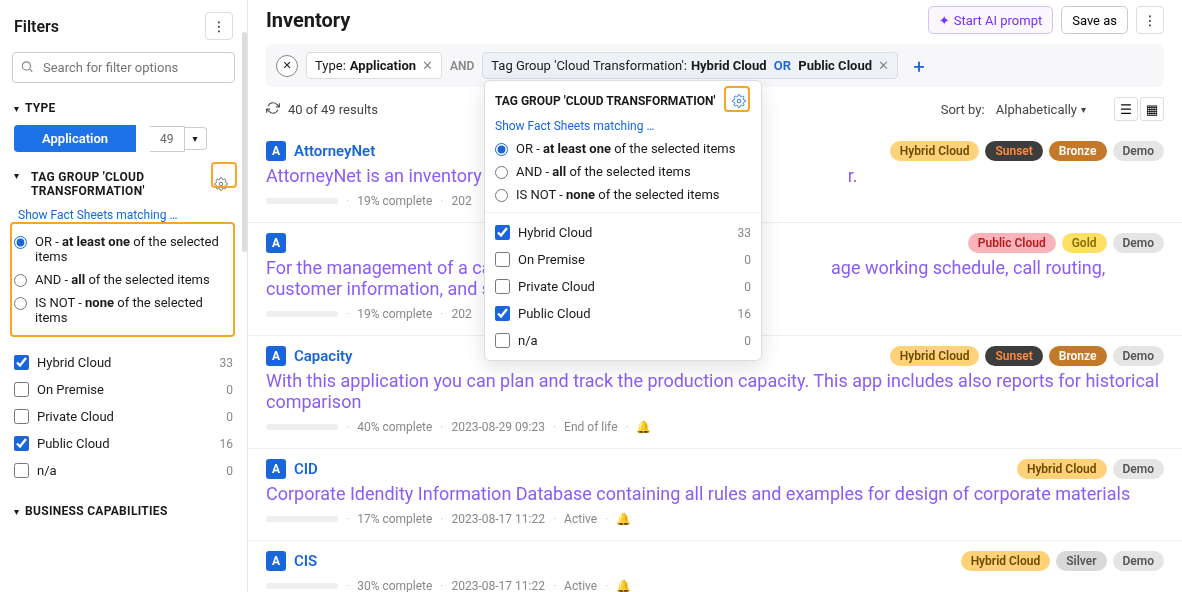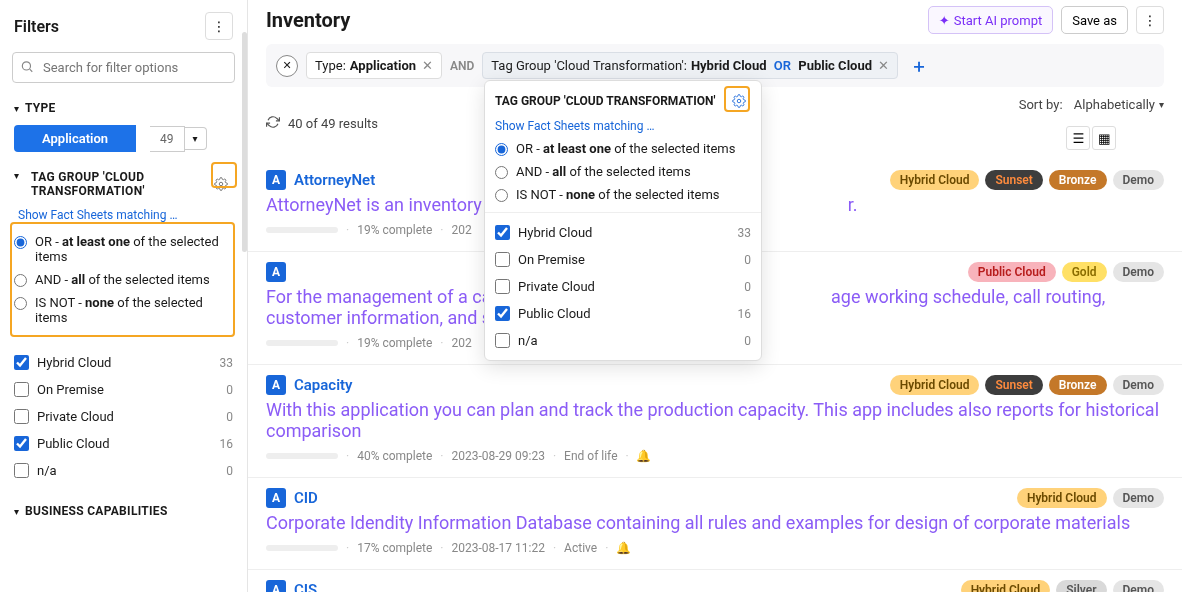--- a/index.html
+++ b/index.html
@@ -43,21 +43,21 @@
 .filter-bar { margin: 4px 18px; background: #f7f7f9; border-radius: 6px; padding: 8px 10px; display: flex; align-items: center; gap: 8px; flex-wrap: wrap; }
 .clear-btn { width: 22px; height: 22px; border-radius: 50%; border: 1.5px solid #888; display: inline-flex; align-items: center; justify-content: center; font-size: 11px; cursor: pointer; background: #fff; }
 .pill { background: #fff; border: 1px solid #ddd; border-radius: 4px; padding: 5px 8px; font-size: 13px; display: inline-flex; align-items: center; gap: 4px; }
 .pill .x { cursor: pointer; color: #888; margin-left: 2px; }
 .pill.tag-pill { background: #eef1f5; border-color: #d9dee5; }
 .and-word { color: #888; font-size: 12px; font-weight: 600; }
 .or-word { color: #1866d9; font-weight: 600; }
 .plus-btn { color: #1866d9; font-size: 18px; cursor: pointer; padding: 0 4px; font-weight: 700; }
 .results-bar { display: flex; align-items: center; justify-content: space-between; padding: 6px 18px 10px; font-size: 13px; color: #444; }
 .results-bar .left { display: flex; align-items: center; gap: 8px; }
-.results-bar .right { display: flex; align-items: center; gap: 14px; flex-direction: column; }
+.results-bar .right { display: flex; align-items: center; gap: 28px; }
 .sort-by { display: flex; align-items: center; gap: 4px; cursor: pointer; }
 .view-toggle { display: flex; gap: 2px; }
 .view-btn { width: 24px; height: 24px; border: 1px solid #ddd; background: #fff; display: inline-flex; align-items: center; justify-content: center; cursor: pointer; border-radius: 3px; }
 .list { overflow-y: auto; flex: 1; }
 .item { padding: 10px 18px 14px; border-bottom: 1px solid #eee; }
 .item-head { display: flex; align-items: flex-start; justify-content: space-between; gap: 10px; }
 .item-title { display: flex; align-items: center; gap: 8px; }
 .type-badge { background: #1866d9; color: #fff; width: 20px; height: 20px; border-radius: 3px; display: inline-flex; align-items: center; justify-content: center; font-size: 12px; font-weight: 700; }
 .item-title a { color: #1866d9; font-weight: 600; font-size: 15px; text-decoration: none; }
 .tags { display: flex; gap: 6px; flex-wrap: wrap; }

